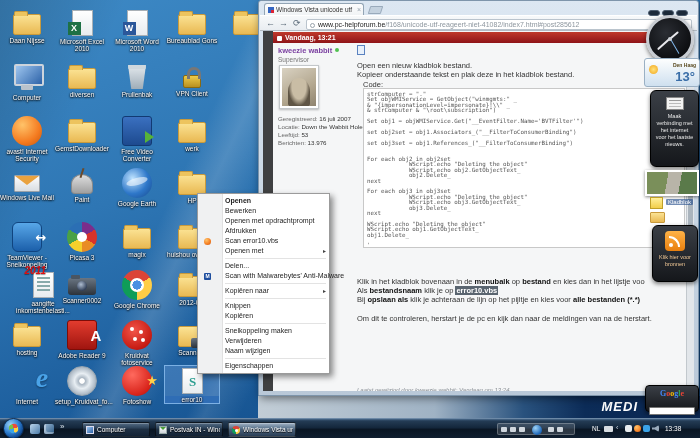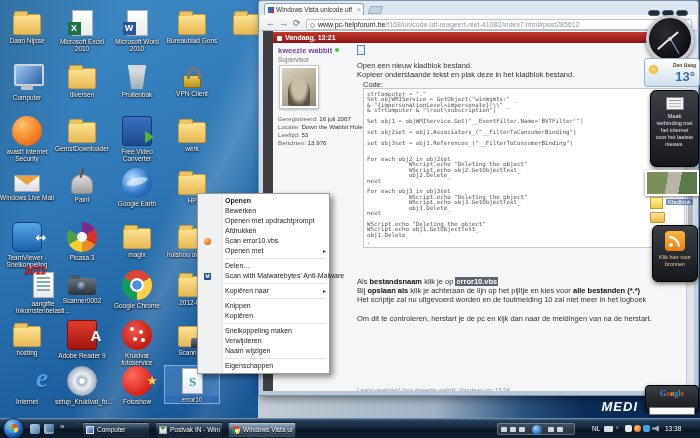--- a/index.html
+++ b/index.html
@@ -395,23 +395,23 @@
             obj3.Delete_
 next
 
 WScript.echo "Deleting the object"
 WScript.echo obj1.GetObjectText_
 obj1.Delete_
 
 '</pre>
           </div>
         <div id="postbody">
+            <div class="bline"><span>Klik in het kladblok bovenaan in de </span><span class="bd">menubalk</span><span> op </span><span class="bd">bestand</span><span> en kies dan in het lijstje voo</span></div>
             <div class="bline"><span>Als </span><span class="bd">bestandsnaam</span><span> klik je op </span><span class="bd hl">error10.vbs</span></div>
             <div class="bline"><span>Bij </span><span class="bd">opslaan als</span><span> klik je achteraan de lijn op het pijltje en kies voor </span><span class="bd">alle bestanden (*.*)</span></div>
-            <div class="bline"><span>Het scriptje zal nu uitgevoerd worden en de foutmelding 10 zal niet meer in het logboek</span></div>
             <div class="bline">&nbsp;</div>
             <div class="bline"><span>Om dit te controleren, herstart je de pc en kijk dan naar de meldingen van na de herstart.</span></div>
           </div>
         <div class="edited">Laatst gewijzigd door kweezie wabbit; Vandaag om 13:24</div>
       </div>
       <div class="vscroll">
           <div class="thumb"></div>
         </div>
     </div>
   </div>

